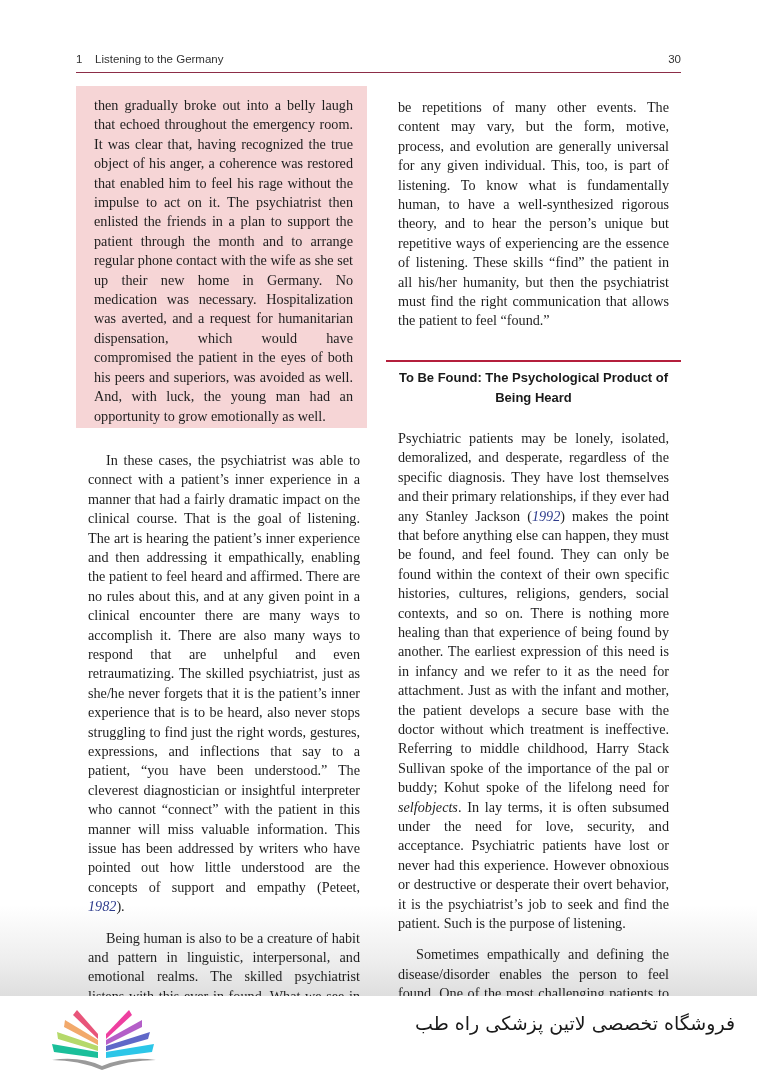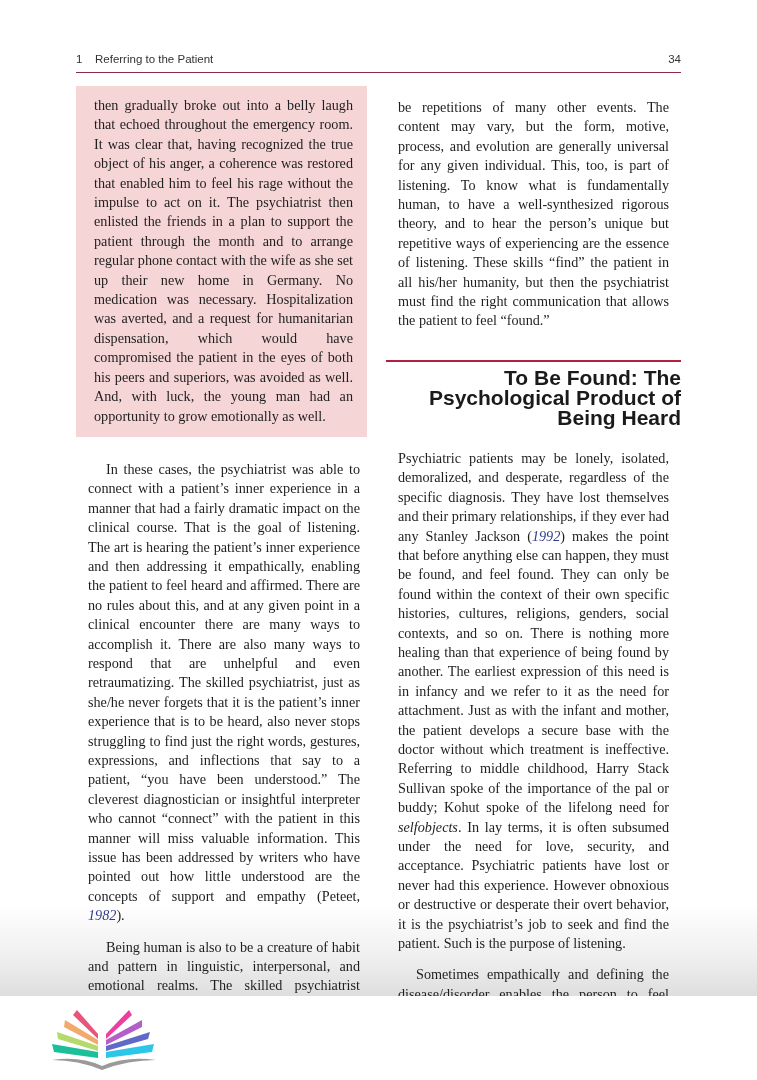--- a/index.html
+++ b/index.html
@@ -61,38 +61,38 @@
     .col-left { left: 76px; width: 296px; }
     .col-right { left: 386px; width: 295px; }
     .col p {
       margin: 12px;
     }
     .col p.indent {
       text-indent: 18px;
     }
     .callout {
       background: #f6d5d6;
-      padding: 10px 14px 11px 18px;
+      padding: 10px 14px 2px 18px;
       width: 259px;
       margin-left: 0;
       margin-bottom: 23px;
     }
     .callout p {
       margin: 0;
     }
     .section-heading {
       margin-top: 29px;
       border-top: 2px solid #b41f3c;
       padding-top: 6px;
       font-family: "Liberation Sans", "DejaVu Sans", sans-serif;
       font-weight: bold;
-      font-size: 21px;
+      font-size: 13px;
       line-height: 20px;
       color: #1a1a1a;
-      text-align: right;
+      text-align: center;
       margin-bottom: 21px;
     }
     .cite {
       color: #2e3c8c;
       font-style: italic;
     }
     .footer-banner {
       position: absolute;
       left: 0;
       top: 996px;
@@ -132,22 +132,22 @@
       color: #3aa63a;
     }
   </style>
 </head>
 <body>
 
 <div class="page">
 
   <div class="running-head">
     <span class="chapter-num">1</span>
-    <span class="chapter-title">Referring to the Patient</span>
-    <span class="page-num">34</span>
+    <span class="chapter-title">Listening to the Germany</span>
+    <span class="page-num">30</span>
   </div>
 
   <div class="col col-left">
     <div class="callout">
       <p>then gradually broke out into a belly laugh that echoed throughout the emergency room. It was clear that, having recognized the true object of his anger, a coherence was restored that enabled him to feel his rage without the impulse to act on it. The psy­chiatrist then enlisted the friends in a plan to support the patient through the month and to arrange regular phone contact with the wife as she set up their new home in Germany. No medication was necessary. Hospitaliza­tion was averted, and a request for human­itarian dispensation, which would have compromised the patient in the eyes of both his peers and superiors, was avoided as well. And, with luck, the young man had an opportunity to grow emotionally as well.</p>
     </div>
     <p class="indent"><span>In these cases, the psychiatrist was able to connect with a patient’s inner experience in a manner that had a fairly dramatic impact on the clinical course. That is the goal of listening. The art is hearing the patient’s inner experience and then addressing it empathically, enabling the patient to feel heard and affirmed. There are no rules about this, and at any given point in a clinical encounter there are many ways to accomplish it. There are also many ways to respond that are unhelpful and even retraumatizing. The skilled psychiatrist, just as she/he never forgets that it is the patient’s inner experience that is to be heard, also never stops struggling to find just the right words, gestures, expressions, and inflections that say to a patient, “you have been understood.” The cleverest diagnostician or insightful interpreter who cannot “connect” with the patient in this manner will miss valuable information. This issue has been addressed by writers who have pointed out how little understood are the concepts of support and empathy (Peteet, </span><span class="cite">1982</span><span>).</span></p>
     <p class="indent">Being human is also to be a creature of habit and pattern in linguistic, interpersonal, and emo­tional realms. The skilled psychiatrist listens with this ever in found. What we see in the interview, what we hear in interactions, may be presumed to</p>
   </div>
 
@@ -169,13 +169,14 @@
       <path d="M58 33 L33 9 L37 4 L58 28 Z" fill="#e8557a"></path>
 
       <path d="M66 52 L112 46 L114 38 L66 46 Z" fill="#2cc6e8"></path>
       <path d="M66 45 L108 33 L110 26 L66 40 Z" fill="#6068c8"></path>
       <path d="M66 39 L102 21 L102 14 L66 34 Z" fill="#b45ec8"></path>
       <path d="M66 33 L92 9 L89 4 L66 28 Z" fill="#ee3fa0"></path>
 
       <path d="M12 54 Q40 50 62 60 Q86 50 116 54 Q88 54 62 64 Q38 54 12 54 Z" fill="#9a9a9a"></path>
     </svg>
   </div>
+  <div class="store-name">فروشگاه تخصصی لاتین پزشکی  راه طب</div>
 </div>
 
 </body></html>

